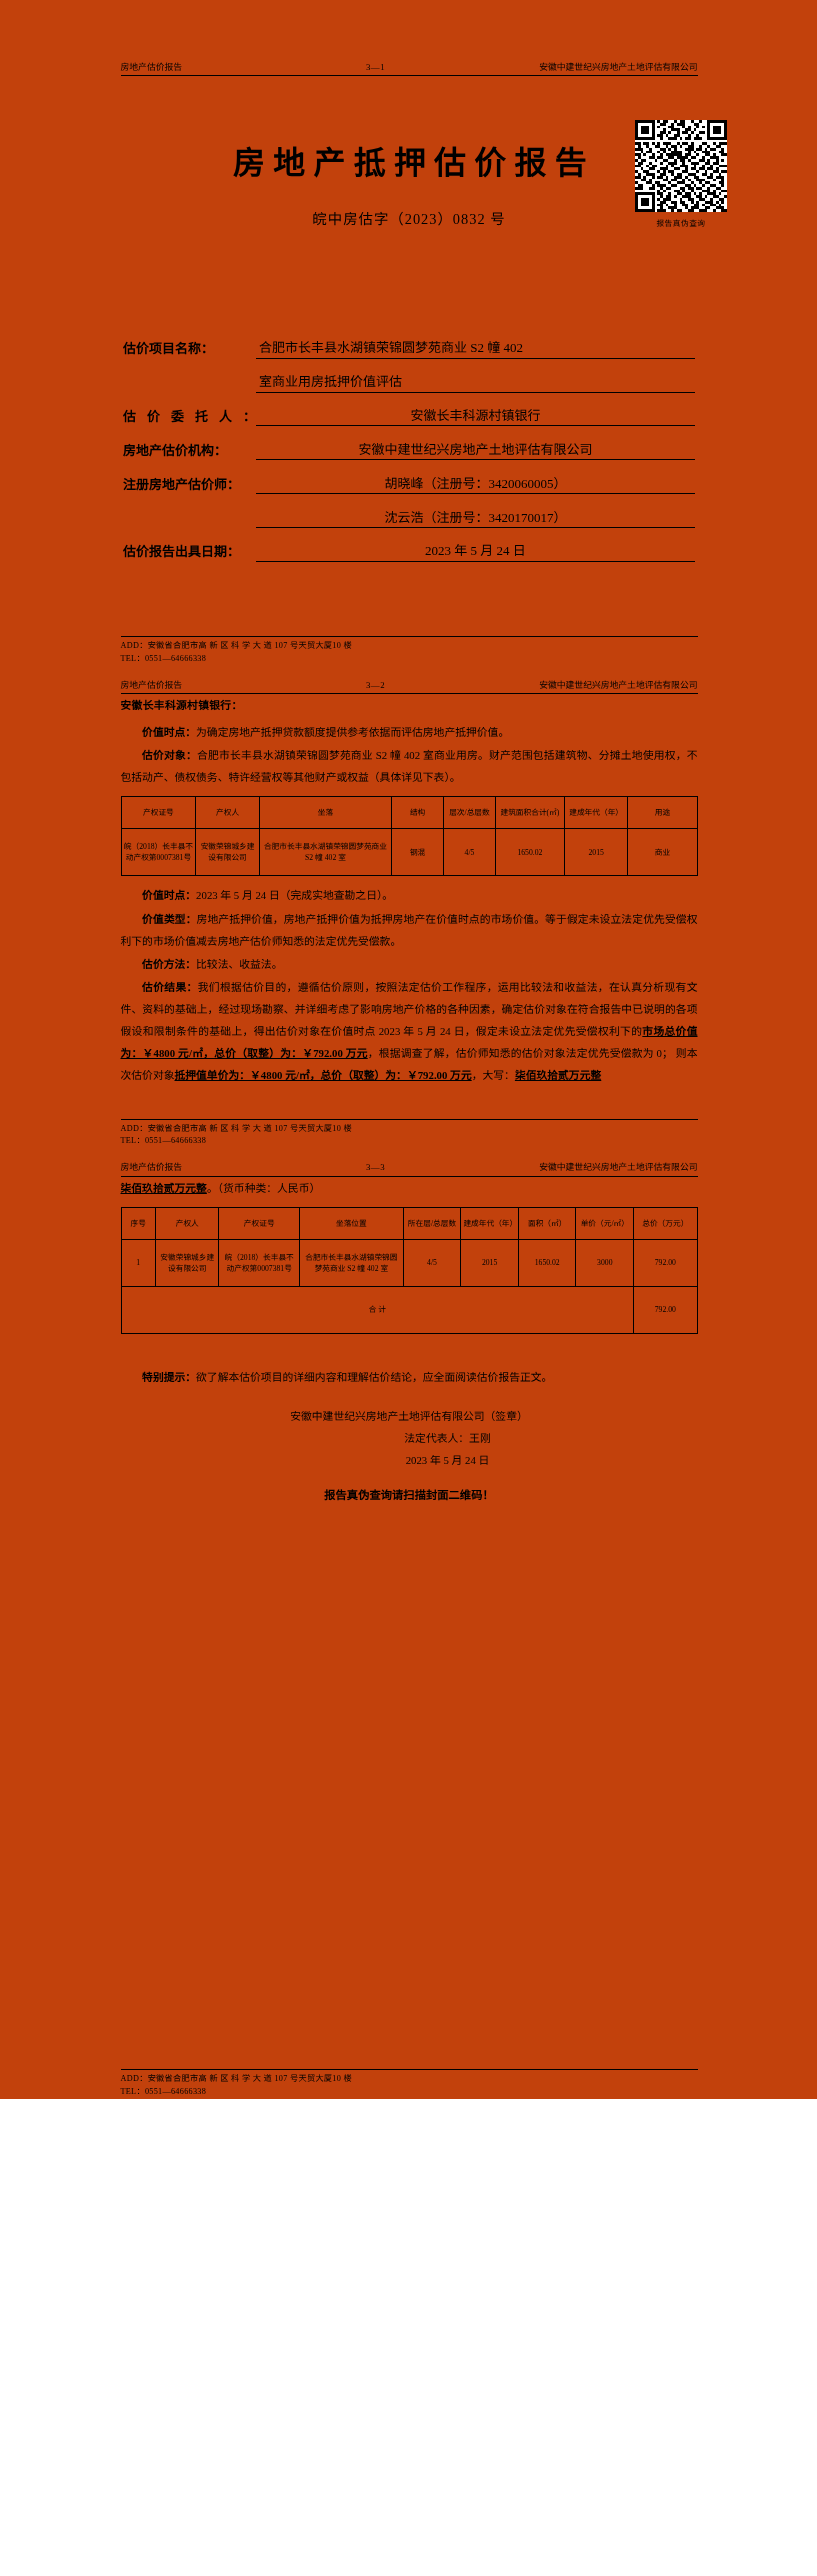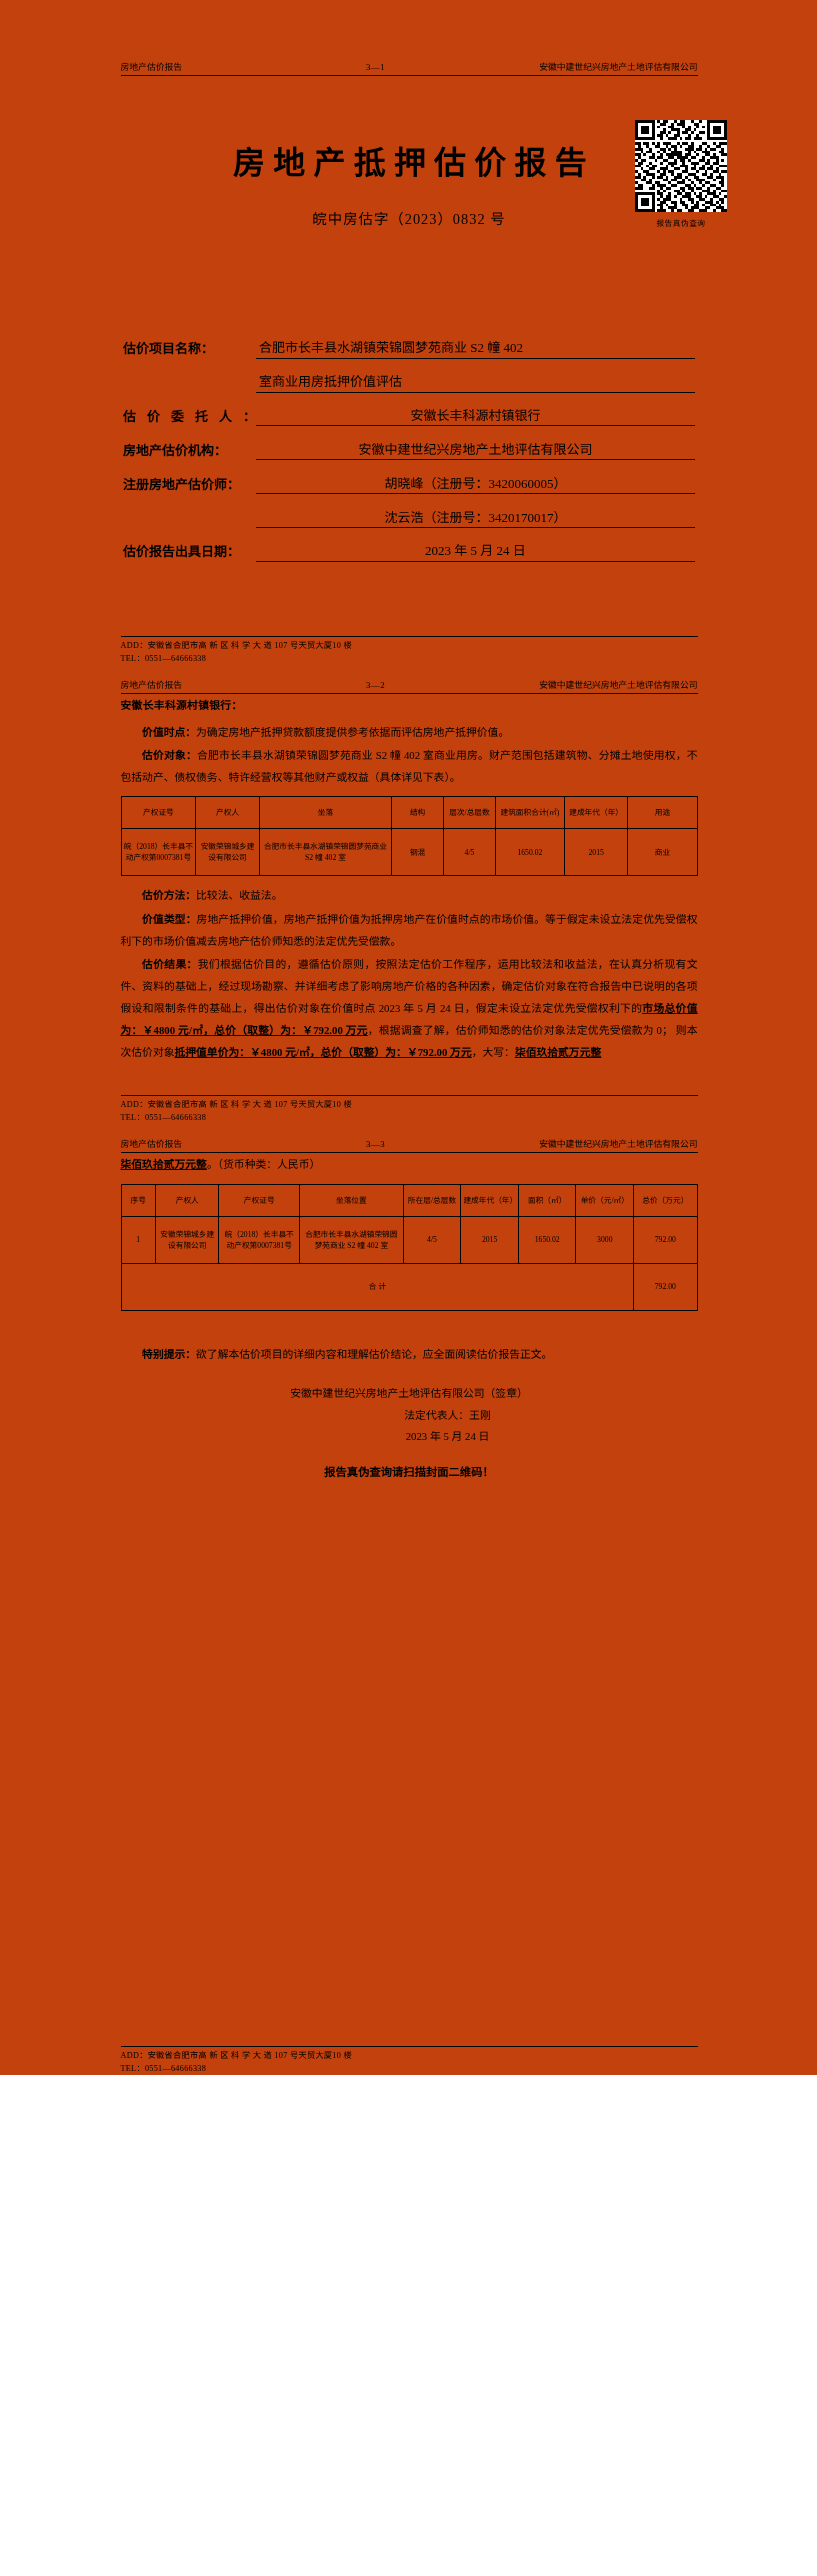--- a/index.html
+++ b/index.html
@@ -557,24 +557,25 @@
           <td>合肥市长丰县水湖镇荣锦圆梦苑商业 S2 幢 402 室</td>
           <td>钢混</td>
           <td>4/5</td>
           <td>1650.02</td>
           <td>2015</td>
           <td>商业</td>
         </tr>
       </tbody>
     </table>
 
+    <p class="para"><span class="b">价值时点：</span><span>2023 年 5 月 24 日（完成实地查勘之日）。</span></p>
+
+    <p class="para"><span class="b">价值类型：</span><span>房地产抵押价值，房地产抵押价值为抵押房地产在价值时点的市场价值。等于假定未设立法定优先受偿权利下的市场价值减去房地产估价师知悉的法定优先受偿款。</span></p>
 
     <p class="para"><span class="b">估价方法：</span><span>比较法、收益法。</span></p>
-
-    <p class="para"><span class="b">价值类型：</span><span>房地产抵押价值，房地产抵押价值为抵押房地产在价值时点的市场价值。等于假定未设立法定优先受偿权利下的市场价值减去房地产估价师知悉的法定优先受偿款。</span></p>
 
     <p class="para"><span class="b">估价结果：</span><span>我们根据估价目的，遵循估价原则，按照法定估价工作程序，运用比较法和收益法，在认真分析现有文件、资料的基础上，经过现场勘察、并详细考虑了影响房地产价格的各种因素，确定估价对象在符合报告中已说明的各项假设和限制条件的基础上，得出估价对象在价值时点 2023 年 5 月 24 日，假定未设立法定优先受偿权利下的</span><span class="b u">市场总价值为：￥4800 元/㎡，总价（取整）为：￥792.00 万元</span><span>，根据调查了解，估价师知悉的估价对象法定优先受偿款为 0； 则本次估价对象</span><span class="b u">抵押值单价为：￥4800 元/㎡，总价（取整）为：￥792.00 万元</span><span>，大写：</span><span class="b u">柒佰玖拾贰万元整</span></p>
   </div>
 
   <div class="spacer-md"></div>
 
   <div class="foot-rule"></div>
   <div class="foot-block">
     <div>ADD：安徽省合肥市高 新 区 科 学 大 道  107  号天贸大厦10 楼</div>
     <div>TEL：0551—64666338</div>

